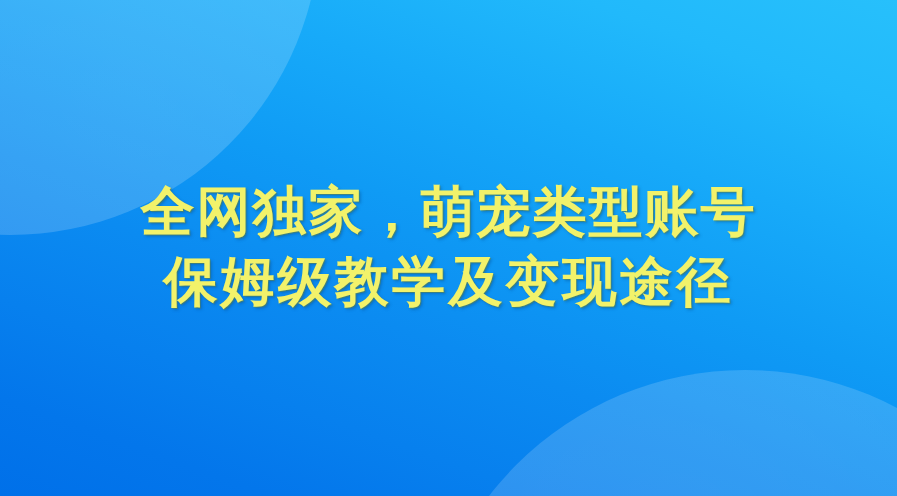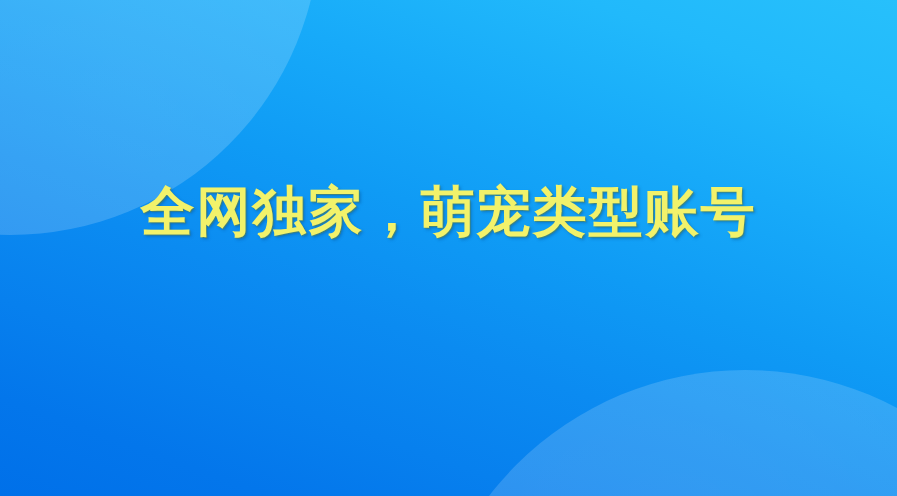--- a/index.html
+++ b/index.html
@@ -82,15 +82,16 @@
 <body>
 
 <div id="poster">
 
   <div class="blob blob-tl"></div>
 
   <div class="blob blob-br"></div>
 
   <div class="headline">
     <span class="headline-line line-1">全网独家，萌宠类型账号</span>
+    <span class="headline-line line-2">保姆级教学及变现途径</span>
   </div>
 
 </div>
 
 </body></html>

